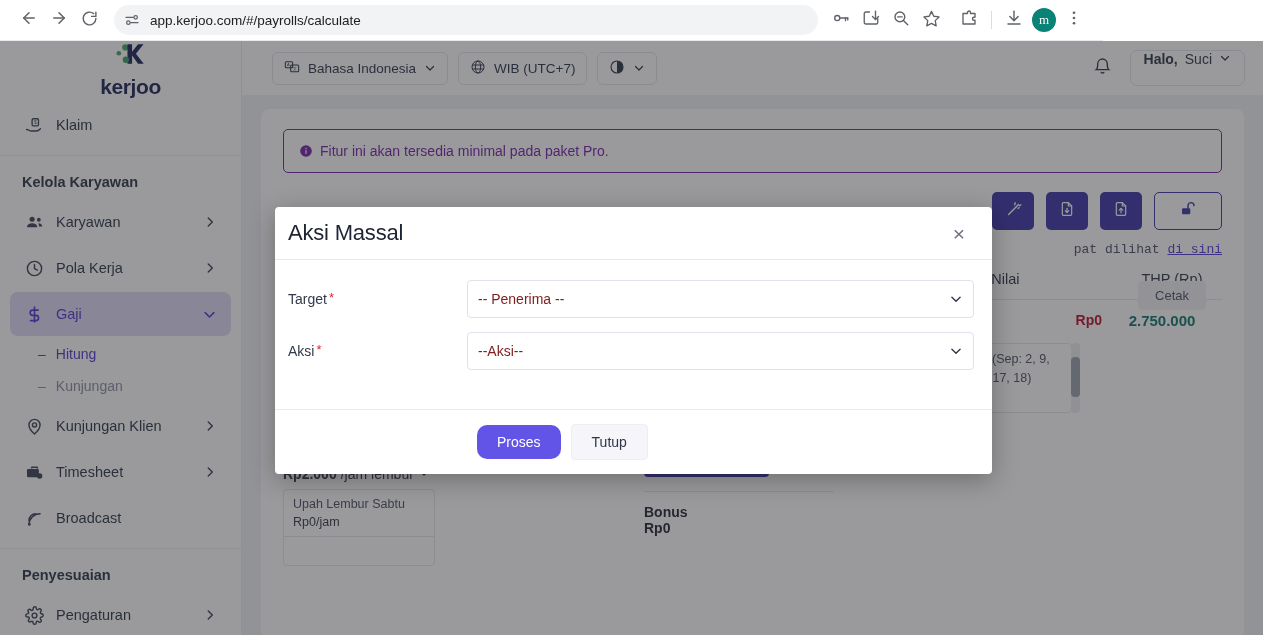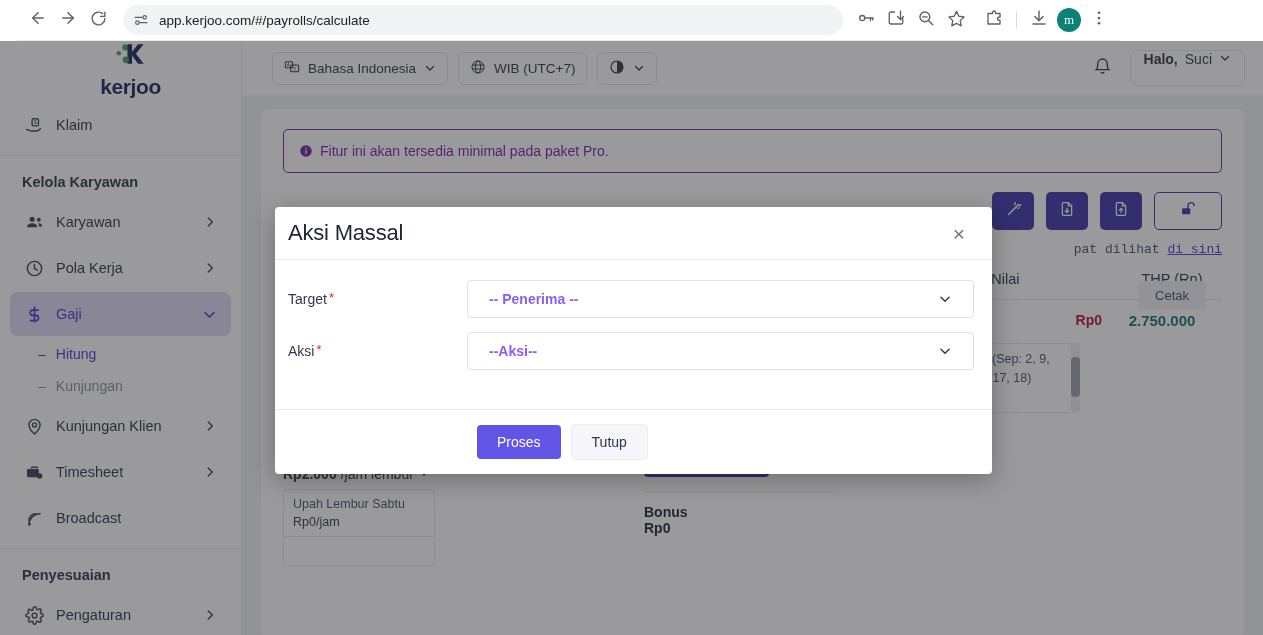--- a/index.html
+++ b/index.html
@@ -9,23 +9,22 @@
     font-family: "Liberation Sans", sans-serif;
     background: #ffffff;
   }
 
   
   .browser-bar {
     position: absolute; top: 0; left: 0;
     width: 1103px; height: 41px;
     background: #ffffff;
     display: flex; align-items: center;
-    padding: 0 6px;
+    padding: 0 14px;
     border-bottom: 1px solid #e8eaed;
-    margin-left: 17px;
   }
   .nav-btn {
     width: 30px; height: 30px;
     display: flex; align-items: center; justify-content: center;
     border-radius: 50%;
     color: #5f6368;
     flex: 0 0 auto;
   }
   .nav-btn.sep { margin-right: 4px; }
   .omnibox {
@@ -249,34 +248,33 @@
   .frm-row { display: flex; align-items: center; margin-bottom: 14px; }
   .frm-label {
     width: 179px; font-size: 14px; color: #33394b;
     display: flex; align-items: flex-start; gap: 2px;
   }
   .req { color: #e0262b; font-size: 13px; line-height: 1; }
   .sel {
     flex: 1 1 auto; height: 38px;
     border: 1px solid #dfe2ea; border-radius: 4px;
     display: flex; align-items: center;
-    padding: 0 21px; font-size: 14px; color: #8b5cf6;
+    padding: 0 10px; font-size: 14px; color: #7f1d1d;
     background: #fff;
-    font-weight: bold;
   }
   .sel .v { flex: 1 1 auto; }
   .sel .chev { color: #33394b; display:flex; }
   .modal-foot {
     border-top: 1px solid #e7e9ef;
     padding: 14px 13px 14px;
     display: flex; gap: 10px; align-items: center;
   }
   .btn-primary {
     background: #6354e8; color: #fff; font-size: 14px;
-    padding: 9px 20px; border-radius: 4px;
+    padding: 9px 20px; border-radius: 10px;
   }
   .btn-secondary {
     background: #f6f6fa; color: #2d3748; font-size: 14px;
     padding: 9px 20px; border-radius: 4px; border: 1px solid #eceef2;
   }
 </style>
 </head>
 <body>
 
 <div class="browser-bar">

